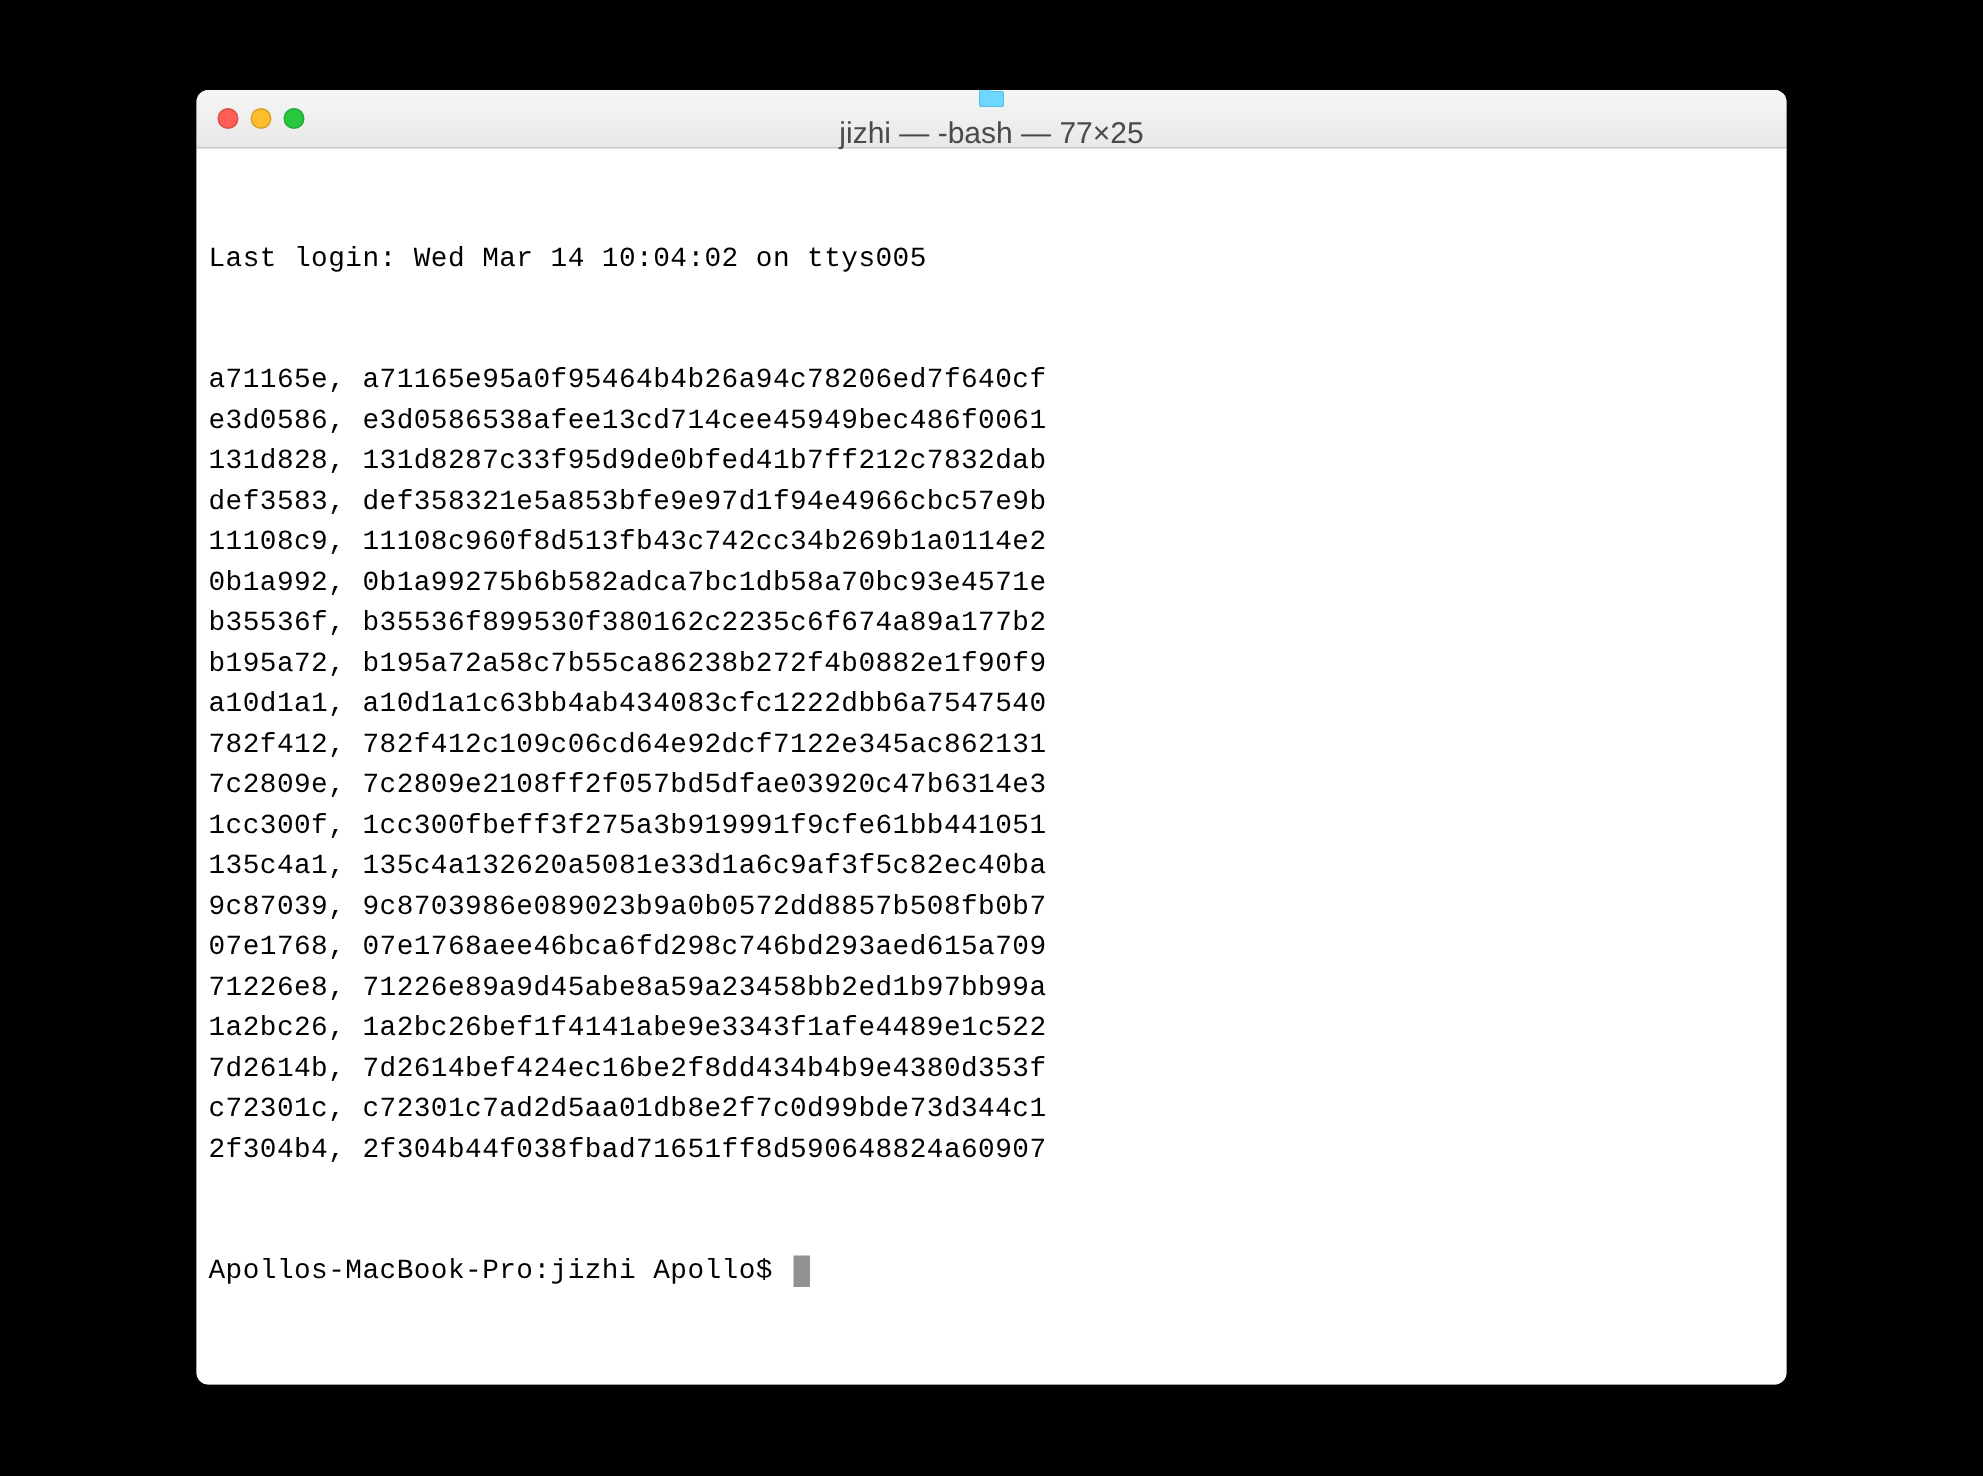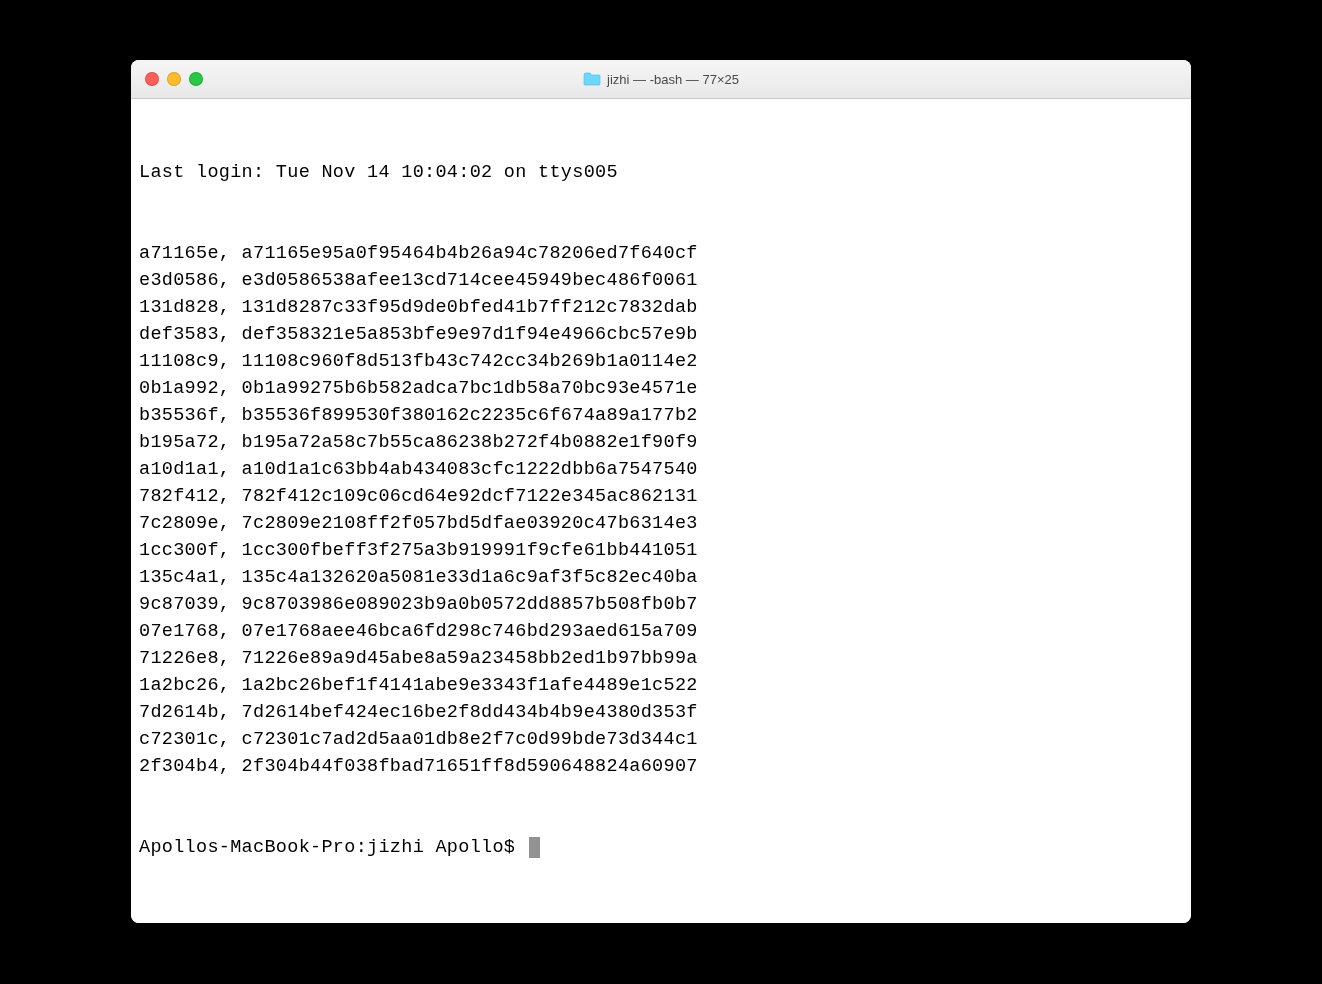--- a/index.html
+++ b/index.html
@@ -38,27 +38,28 @@
     width:14px;height:14px;border-radius:50%;
     box-shadow:inset 0 0 0 1px rgba(0,0,0,0.15);
   }
   .tl.red{background:#ff5f57;}
   .tl.yellow{background:#ffbd2e;}
   .tl.green{background:#28c940;}
   .title{
     position:absolute;
     left:0;right:0;
     text-align:center;
-    font-size:13px;
+    font-size:20px;
     color:#4a4a4a;
     pointer-events:none;
     display:flex;
     align-items:center;
     justify-content:center;
     gap:6px;
+    flex-direction:column;
   }
   .folder-icon{
     width:18px;height:14px;
     display:inline-block;
     position:relative;
   }
   .folder-icon svg{display:block;}
   .terminal{
     background:#fff;
     padding:6px 8px 8px 8px;
@@ -95,17 +96,17 @@
       <span class="folder-icon">
         <svg width="18" height="14" viewBox="0 0 18 14">
           <path d="M1 3 Q1 1 3 1 L7 1 L8.5 3 L16 3 Q17 3 17 4 L17 12 Q17 13 16 13 L2 13 Q1 13 1 12 Z" fill="#6fd6ff" stroke="#43b9e4" stroke-width="0.6"></path>
         </svg>
       </span>
       <span>jizhi — -bash — 77×25</span>
     </div>
   </div>
 
   <div class="terminal">
-    <div class="line">Last login: Tue Nov 14 10:04:02 on ttys005</div>
+    <div class="line">Last login: Wed Mar 14 10:04:02 on ttys005</div>
     <div id="commit-lines"><div class="line">a71165e, a71165e95a0f95464b4b26a94c78206ed7f640cf</div><div class="line">e3d0586, e3d0586538afee13cd714cee45949bec486f0061</div><div class="line">131d828, 131d8287c33f95d9de0bfed41b7ff212c7832dab</div><div class="line">def3583, def358321e5a853bfe9e97d1f94e4966cbc57e9b</div><div class="line">11108c9, 11108c960f8d513fb43c742cc34b269b1a0114e2</div><div class="line">0b1a992, 0b1a99275b6b582adca7bc1db58a70bc93e4571e</div><div class="line">b35536f, b35536f899530f380162c2235c6f674a89a177b2</div><div class="line">b195a72, b195a72a58c7b55ca86238b272f4b0882e1f90f9</div><div class="line">a10d1a1, a10d1a1c63bb4ab434083cfc1222dbb6a7547540</div><div class="line">782f412, 782f412c109c06cd64e92dcf7122e345ac862131</div><div class="line">7c2809e, 7c2809e2108ff2f057bd5dfae03920c47b6314e3</div><div class="line">1cc300f, 1cc300fbeff3f275a3b919991f9cfe61bb441051</div><div class="line">135c4a1, 135c4a132620a5081e33d1a6c9af3f5c82ec40ba</div><div class="line">9c87039, 9c8703986e089023b9a0b0572dd8857b508fb0b7</div><div class="line">07e1768, 07e1768aee46bca6fd298c746bd293aed615a709</div><div class="line">71226e8, 71226e89a9d45abe8a59a23458bb2ed1b97bb99a</div><div class="line">1a2bc26, 1a2bc26bef1f4141abe9e3343f1afe4489e1c522</div><div class="line">7d2614b, 7d2614bef424ec16be2f8dd434b4b9e4380d353f</div><div class="line">c72301c, c72301c7ad2d5aa01db8e2f7c0d99bde73d344c1</div><div class="line">2f304b4, 2f304b44f038fbad71651ff8d590648824a60907</div></div>
     <div class="line"><span>Apollos-MacBook-Pro:jizhi Apollo$ </span><span class="cursor"></span></div>
   </div>
 </div>
 
 </body></html>

